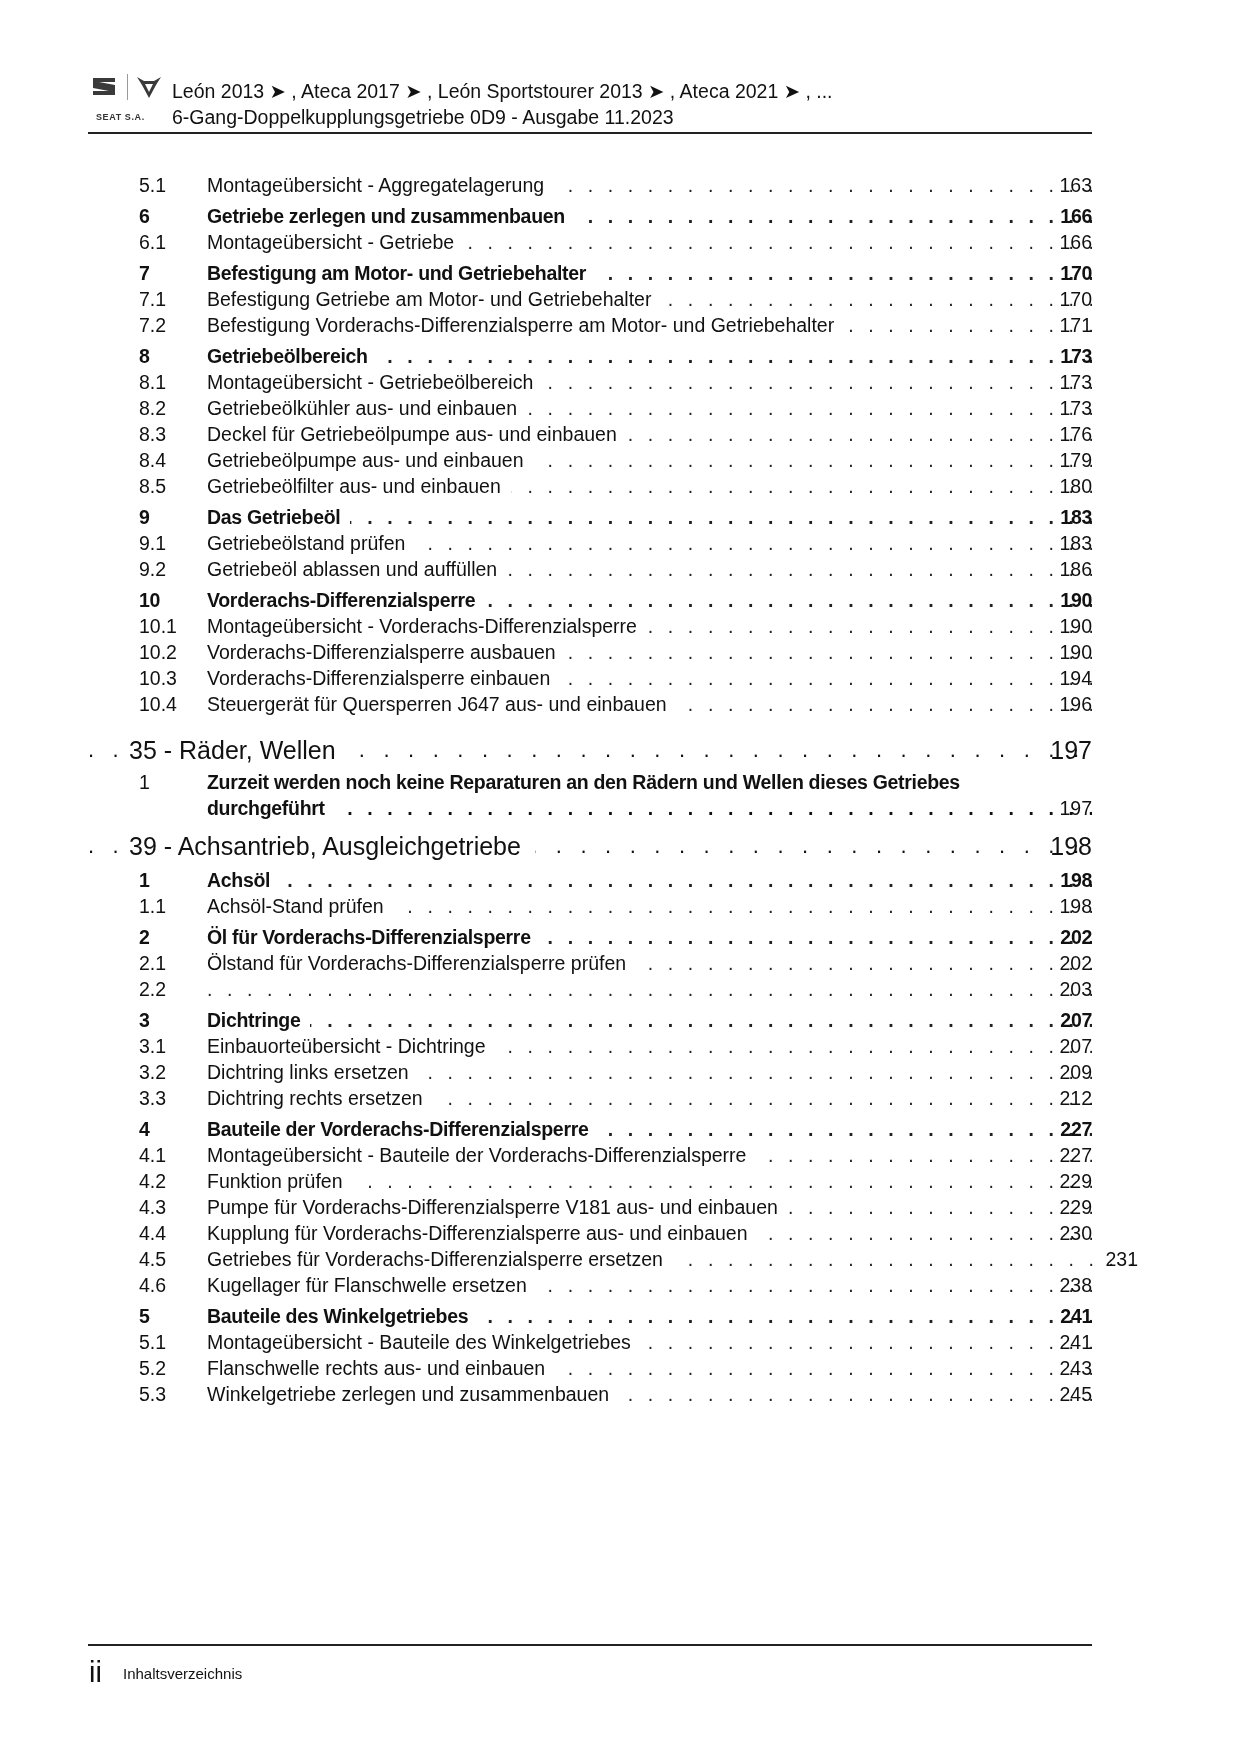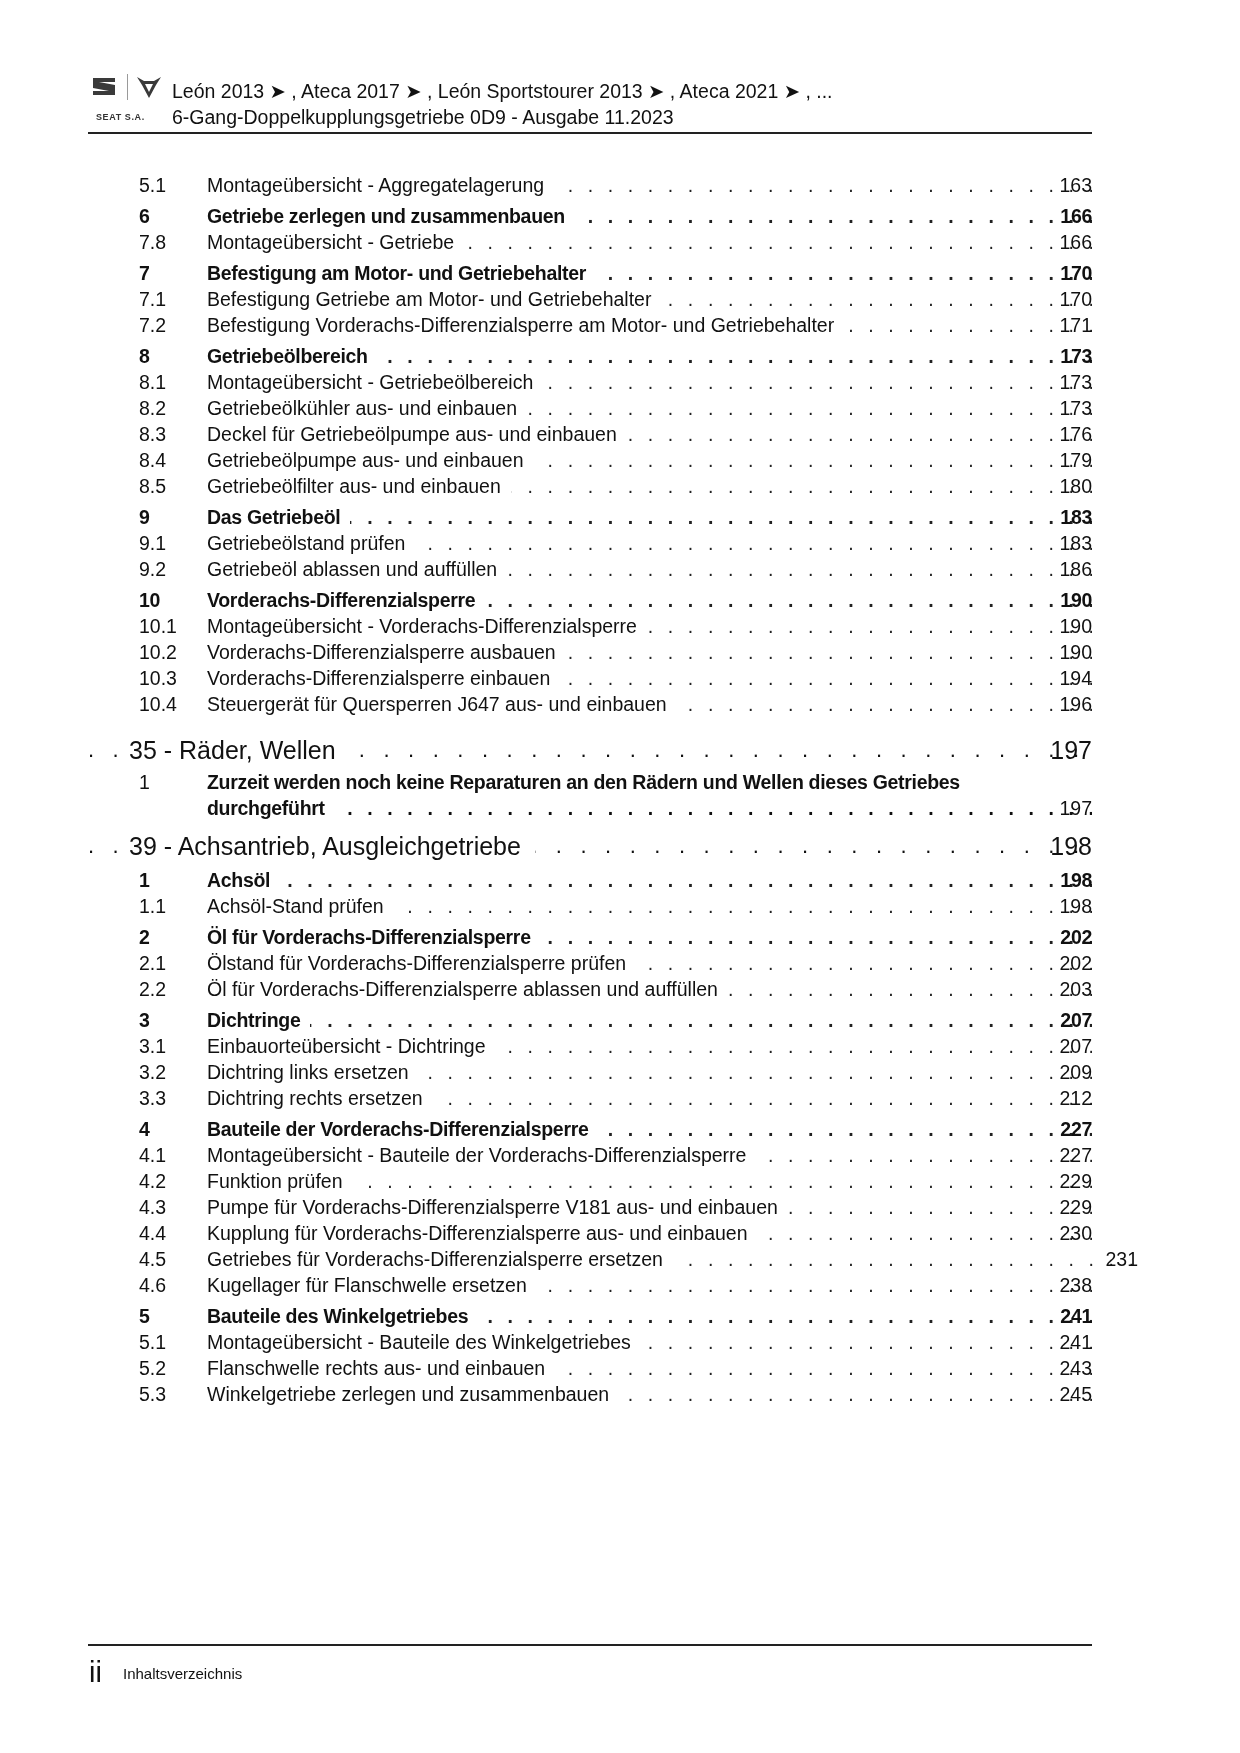--- a/index.html
+++ b/index.html
@@ -73,21 +73,21 @@
         <span class="num">5.1</span>
         <div class="ttl-wrap"><span class="dots">. . . . . . . . . . . . . . . . . . . . . . . . . . . . . . . . . . . . . . . . . . . . . . . . . . . . . . . . . . . . . . . . . . . . . . . . . . . . . . . . . . . . . . . . . . . . . . . . . . . . . . . . . . . . . . . . .</span><span class="ttl">Montageübersicht - Aggregatelagerung</span></div>
         <span class="pg">163</span>
       </div>
       <div class="row bold" style="top: 203px;">
         <span class="num">6</span>
         <div class="ttl-wrap"><span class="dots">. . . . . . . . . . . . . . . . . . . . . . . . . . . . . . . . . . . . . . . . . . . . . . . . . . . . . . . . . . . . . . . . . . . . . . . . . . . . . . . . . . . . . . . . . . . . . . . . . . . . . . . . . . . . . . . . .</span><span class="ttl">Getriebe zerlegen und zusammenbauen</span></div>
         <span class="pg">166</span>
       </div>
       <div class="row" style="top: 229px;">
-        <span class="num">7.8</span>
+        <span class="num">6.1</span>
         <div class="ttl-wrap"><span class="dots">. . . . . . . . . . . . . . . . . . . . . . . . . . . . . . . . . . . . . . . . . . . . . . . . . . . . . . . . . . . . . . . . . . . . . . . . . . . . . . . . . . . . . . . . . . . . . . . . . . . . . . . . . . . . . . . . .</span><span class="ttl">Montageübersicht - Getriebe</span></div>
         <span class="pg">166</span>
       </div>
       <div class="row bold" style="top: 260px;">
         <span class="num">7</span>
         <div class="ttl-wrap"><span class="dots">. . . . . . . . . . . . . . . . . . . . . . . . . . . . . . . . . . . . . . . . . . . . . . . . . . . . . . . . . . . . . . . . . . . . . . . . . . . . . . . . . . . . . . . . . . . . . . . . . . . . . . . . . . . . . . . . .</span><span class="ttl">Befestigung am Motor- und Getriebehalter</span></div>
         <span class="pg">170</span>
       </div>
       <div class="row" style="top: 286px;">
         <span class="num">7.1</span>
@@ -198,21 +198,21 @@
         <div class="ttl-wrap"><span class="dots">. . . . . . . . . . . . . . . . . . . . . . . . . . . . . . . . . . . . . . . . . . . . . . . . . . . . . . . . . . . . . . . . . . . . . . . . . . . . . . . . . . . . . . . . . . . . . . . . . . . . . . . . . . . . . . . . .</span><span class="ttl">Öl für Vorderachs-Differenzialsperre</span></div>
         <span class="pg">202</span>
       </div>
       <div class="row" style="top: 950px;">
         <span class="num">2.1</span>
         <div class="ttl-wrap"><span class="dots">. . . . . . . . . . . . . . . . . . . . . . . . . . . . . . . . . . . . . . . . . . . . . . . . . . . . . . . . . . . . . . . . . . . . . . . . . . . . . . . . . . . . . . . . . . . . . . . . . . . . . . . . . . . . . . . . .</span><span class="ttl">Ölstand für Vorderachs-Differenzialsperre prüfen</span></div>
         <span class="pg">202</span>
       </div>
       <div class="row" style="top: 976px;">
         <span class="num">2.2</span>
-        <div class="ttl-wrap"><span class="dots">. . . . . . . . . . . . . . . . . . . . . . . . . . . . . . . . . . . . . . . . . . . . . . . . . . . . . . . . . . . . . . . . . . . . . . . . . . . . . . . . . . . . . . . . . . . . . . . . . . . . . . . . . . . . . . . . .</span><span class="ttl">Öl für Vorderachs-Differenzialsperre ablassen und auffüllen</span></div>
+        <div class="ttl-wrap"><span class="dots">. . . . . . . . . . . . . . . . . . . . . . . . . . . . . . . . . . . . . . . . . . . . . . . . . . . . . . . . . . . . . . . . . . . . . . . . . . . . . . . . . . . . . . . . . . . . . . . . . . . . . . . . . . . . . . . . .</span></div>
         <span class="pg">203</span>
       </div>
       <div class="row bold" style="top: 1007px;">
         <span class="num">3</span>
         <div class="ttl-wrap"><span class="dots">. . . . . . . . . . . . . . . . . . . . . . . . . . . . . . . . . . . . . . . . . . . . . . . . . . . . . . . . . . . . . . . . . . . . . . . . . . . . . . . . . . . . . . . . . . . . . . . . . . . . . . . . . . . . . . . . .</span><span class="ttl">Dichtringe</span></div>
         <span class="pg">207</span>
       </div>
       <div class="row" style="top: 1033px;">
         <span class="num">3.1</span>
         <div class="ttl-wrap"><span class="dots">. . . . . . . . . . . . . . . . . . . . . . . . . . . . . . . . . . . . . . . . . . . . . . . . . . . . . . . . . . . . . . . . . . . . . . . . . . . . . . . . . . . . . . . . . . . . . . . . . . . . . . . . . . . . . . . . .</span><span class="ttl">Einbauorteübersicht - Dichtringe</span></div>

